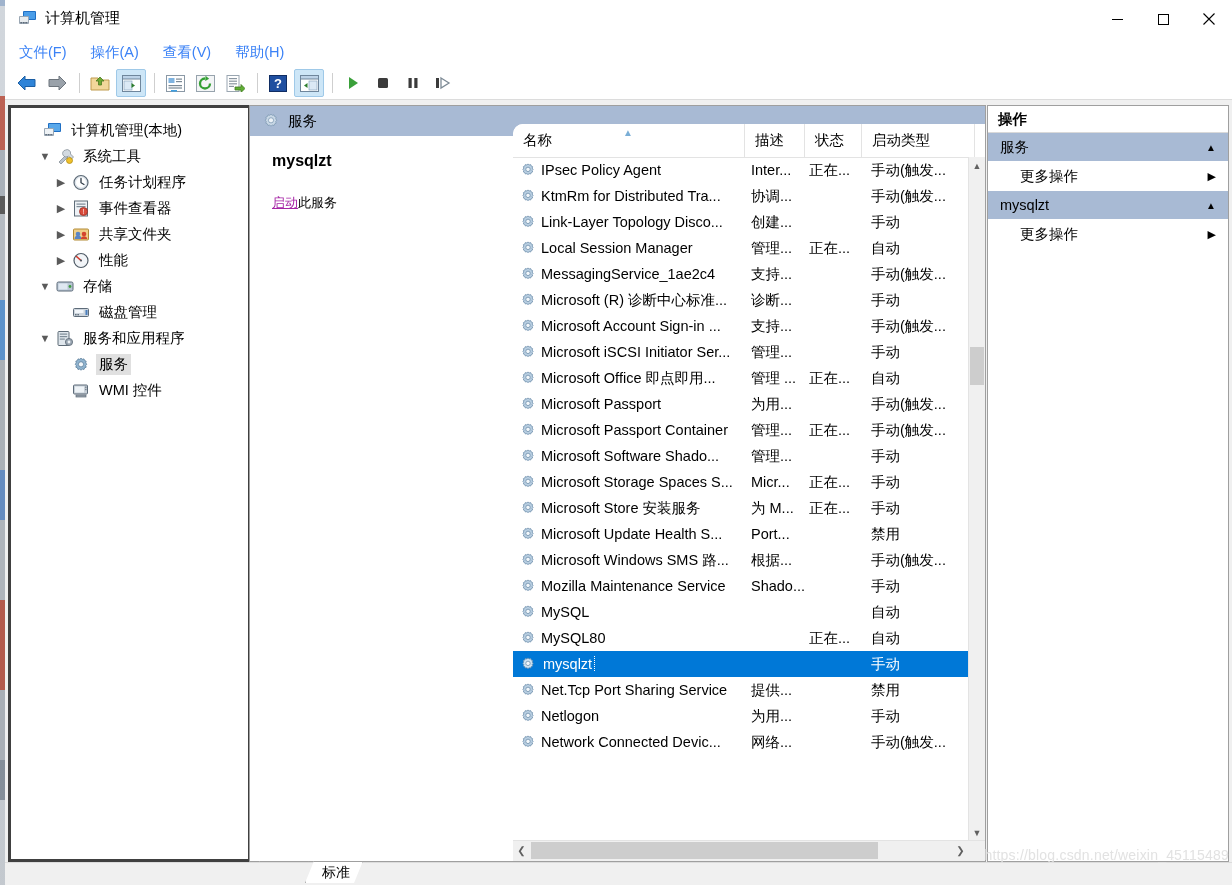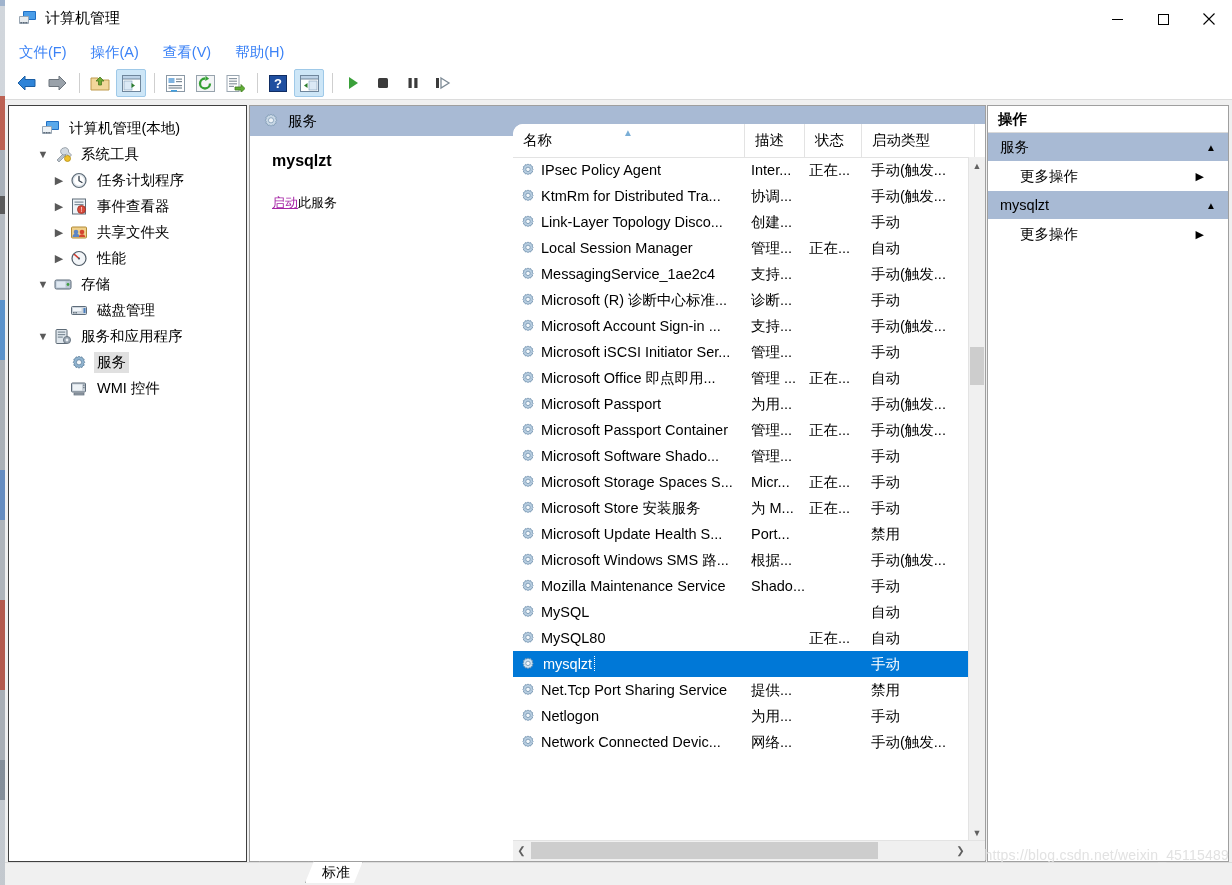--- a/index.html
+++ b/index.html
@@ -52,21 +52,21 @@
   .tbtn{width:28px;height:26px;display:flex;align-items:center;justify-content:center;
     margin-right:2px;border-radius:2px;}
   .tbtn.on{background:#cde6f7;border:1px solid #9fc9e8;}
   .tsep{width:1px;height:20px;background:#cfcfcf;margin:0 6px;}
 
   
   .body{position:absolute;left:5px;top:100px;right:0;bottom:0;background:#f0f0f0;}
 
   
   .tree-pane{position:absolute;left:3px;top:5px;width:237px;bottom:23px;
-    background:#fff;border:1px solid #404040;overflow:hidden;}
+    background:#fff;border:3px solid #404040;overflow:hidden;}
   .tree{padding:9px 0 0 8px;}
   .tnode{display:flex;align-items:center;height:26px;font-size:14.5px;white-space:nowrap;}
   .tw{width:20px;display:flex;align-items:center;justify-content:center;flex:0 0 20px;}
   .chev{font-size:11px;color:#5a5a5a;line-height:1;}
   .tico{width:20px;height:18px;margin-right:5px;flex:0 0 20px;display:flex;align-items:center;justify-content:center;}
   .tlabel{padding:1px 3px;}
   .tnode.sel .tlabel{background:#e0e0e0;}
 
   
   .center{position:absolute;left:244px;top:5px;right:246px;bottom:23px;
@@ -128,21 +128,21 @@
 
   
   .actions{position:absolute;right:3px;top:5px;width:240px;bottom:23px;
     background:#fff;border:1px solid #9f9f9f;overflow:hidden;}
   .a-title{height:26px;display:flex;align-items:center;padding-left:10px;
     font-size:14.5px;font-weight:bold;border-bottom:1px solid #d9d9d9;background:#fff;}
   .a-group{height:28px;background:#a8bad4;display:flex;align-items:center;
     padding:0 12px 0 12px;font-size:14.5px;justify-content:space-between;cursor:default;}
   .a-group .car{font-size:10px;}
   .a-item{height:30px;display:flex;align-items:center;justify-content:space-between;
-    padding:0 24px 0 32px;font-size:14.5px;background:#fff;cursor:default;}
+    padding:0 12px 0 32px;font-size:14.5px;background:#fff;cursor:default;}
   .a-item .car{font-size:11px;}
 
   
   .statusbar{position:absolute;left:5px;right:0;bottom:0;height:22px;background:#f0f0f0;
     border-top:1px solid #dcdcdc;}
   .watermark{position:absolute;right:3px;bottom:22px;font-size:14px;color:#e2e2e2;
     font-family:"Liberation Sans",sans-serif;letter-spacing:.2px;white-space:nowrap;}
 </style>
 </head>
 <body>

